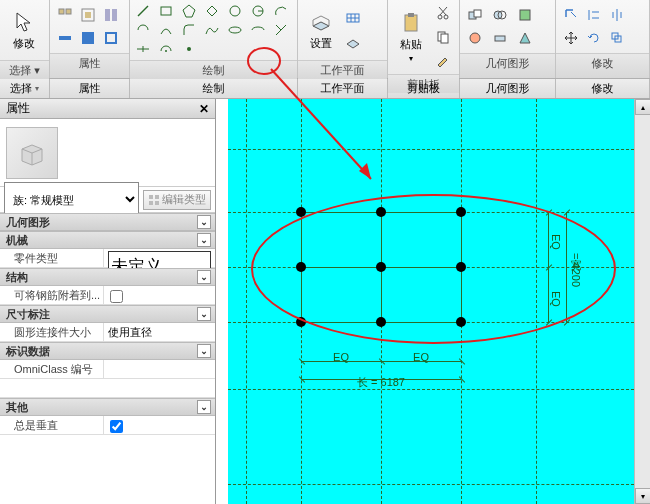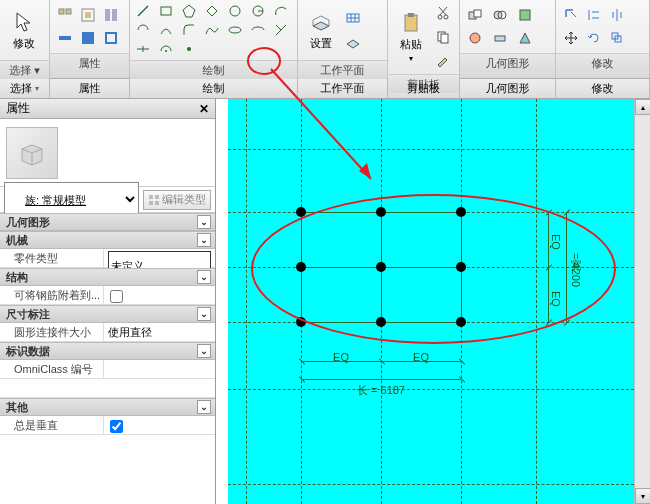--- a/index.html
+++ b/index.html
@@ -24,29 +24,29 @@
 .panel-tab .drop { font-size: 8px; color: #666; }
 
 
 .main { display: flex; height: calc(504px - 99px); }
 .side { width: 216px; border-right: 1px solid #999; background: #f4f4f4; display: flex; flex-direction: column; overflow: hidden; }
 .side-title { height: 20px; background: linear-gradient(#eee,#d4d4d4); border-bottom: 1px solid #aaa; display: flex; align-items: center; padding: 0 6px; font-size: 12px; }
 .side-title .close { margin-left: auto; font-weight: bold; cursor: pointer; }
 .preview { height: 68px; background: #fff; border-bottom: 1px solid #ccc; display: flex; align-items: center; padding: 6px; }
 .preview-box { width: 52px; height: 52px; background: linear-gradient(135deg,#f0f0f0,#d8d8d8); border: 1px solid #bbb; display: flex; align-items: center; justify-content: center; }
 .type-row { height: 26px; display: flex; align-items: center; padding: 3px 4px; border-bottom: 1px solid #ccc; background: #fff; gap: 4px; }
-.type-select { flex: 1; height: 35px; border: 1px solid #888; background: #fff; font-size: 11px; padding: 0 16px; text-decoration: underline; }
+.type-select { flex: 1; height: 35px; border: 1px solid #888; background: #fff; font-size: 11px; padding: 0 4px; }
 .edit-type-btn { width: 68px; height: 20px; border: 1px solid #aaa; background: linear-gradient(#fafafa,#e4e4e4); font-size: 11px; display: flex; align-items: center; justify-content: center; gap: 2px; color: #888; }
 .props { flex: 1; overflow-y: auto; background: #fff; }
 .prop-cat { height: 18px; background: linear-gradient(#e4e4e4,#d0d0d0); border-top: 1px solid #bbb; border-bottom: 1px solid #bbb; padding: 0 6px; display: flex; align-items: center; font-size: 11px; font-weight: bold; color: #333; position: relative; }
 .prop-cat .expand { position: absolute; right: 4px; width: 14px; height: 14px; border: 1px solid #999; background: #fff; font-size: 9px; display: flex; align-items: center; justify-content: center; }
 .prop-row { height: 19px; display: flex; border-bottom: 1px solid #ddd; font-size: 11px; }
 .prop-name { width: 104px; padding: 2px 6px 2px 14px; border-right: 1px solid #ddd; color: #444; white-space: nowrap; overflow: hidden; }
 .prop-val { flex: 1; padding: 2px 4px; }
-.prop-val input[type=text] { width: 100%; border: 1px solid #333; height: 30px; font-size: 11px; padding: 0 2px; }
+.prop-val input[type=text] { width: 100%; border: 1px solid #333; height: 30px; font-size: 17px; padding: 0 2px; }
 .prop-val input[type=checkbox] { margin: 2px; }
 .italic { font-style: italic; color: #888; }
 
 .canvas { flex: 1; position: relative; background: #fff; }
 .cyan-bg { position: absolute; left: 12px; top: 0; right: 0; bottom: 0; background: #00ffff; }
 .white-band { position: absolute; left: 0; top: 0; width: 12px; bottom: 0; background: #fff; }
 .grid-line { position: absolute; border: 0; }
 .grid-line.h { height: 0; border-top: 1.5px dashed #2a6b2a; }
 .grid-line.v { width: 0; border-left: 1.5px dashed #2a6b2a; }
 .solid-line { position: absolute; background: #2a6b2a; }
@@ -506,21 +506,21 @@
 
     <div class="dim-line" style="left:85px;top:262px;width:160px;height:1px"></div>
     <div class="tick" style="left:82px;top:262px"></div>
     <div class="tick" style="left:162px;top:262px"></div>
     <div class="tick" style="left:242px;top:262px"></div>
     <div class="dim-text" style="left:105px;top:252px;width:40px">EQ</div>
     <div class="dim-text" style="left:185px;top:252px;width:40px">EQ</div>
     <div class="dim-line" style="left:85px;top:280px;width:160px;height:1px"></div>
     <div class="tick" style="left:82px;top:280px"></div>
     <div class="tick" style="left:242px;top:280px"></div>
-    <div class="dim-text" style="left:135px;top:284px;width:60px">长 = 6187</div>
+    <div class="dim-text" style="left:135px;top:276px;width:60px">长 = 6187</div>
 
     <div class="dim-line" style="left:332px;top:113px;width:1px;height:110px"></div>
     <div class="tick" style="left:329px;top:113px;transform:rotate(-45deg)"></div>
     <div class="tick" style="left:329px;top:168px;transform:rotate(-45deg)"></div>
     <div class="tick" style="left:329px;top:223px;transform:rotate(-45deg)"></div>
     <div class="dim-text v" style="left:334px;top:128px;height:30px">EQ</div>
     <div class="dim-text v" style="left:334px;top:185px;height:30px">EQ</div>
     <div class="dim-line" style="left:350px;top:113px;width:1px;height:110px"></div>
     <div class="tick" style="left:347px;top:113px;transform:rotate(-45deg)"></div>
     <div class="tick" style="left:347px;top:223px;transform:rotate(-45deg)"></div>

